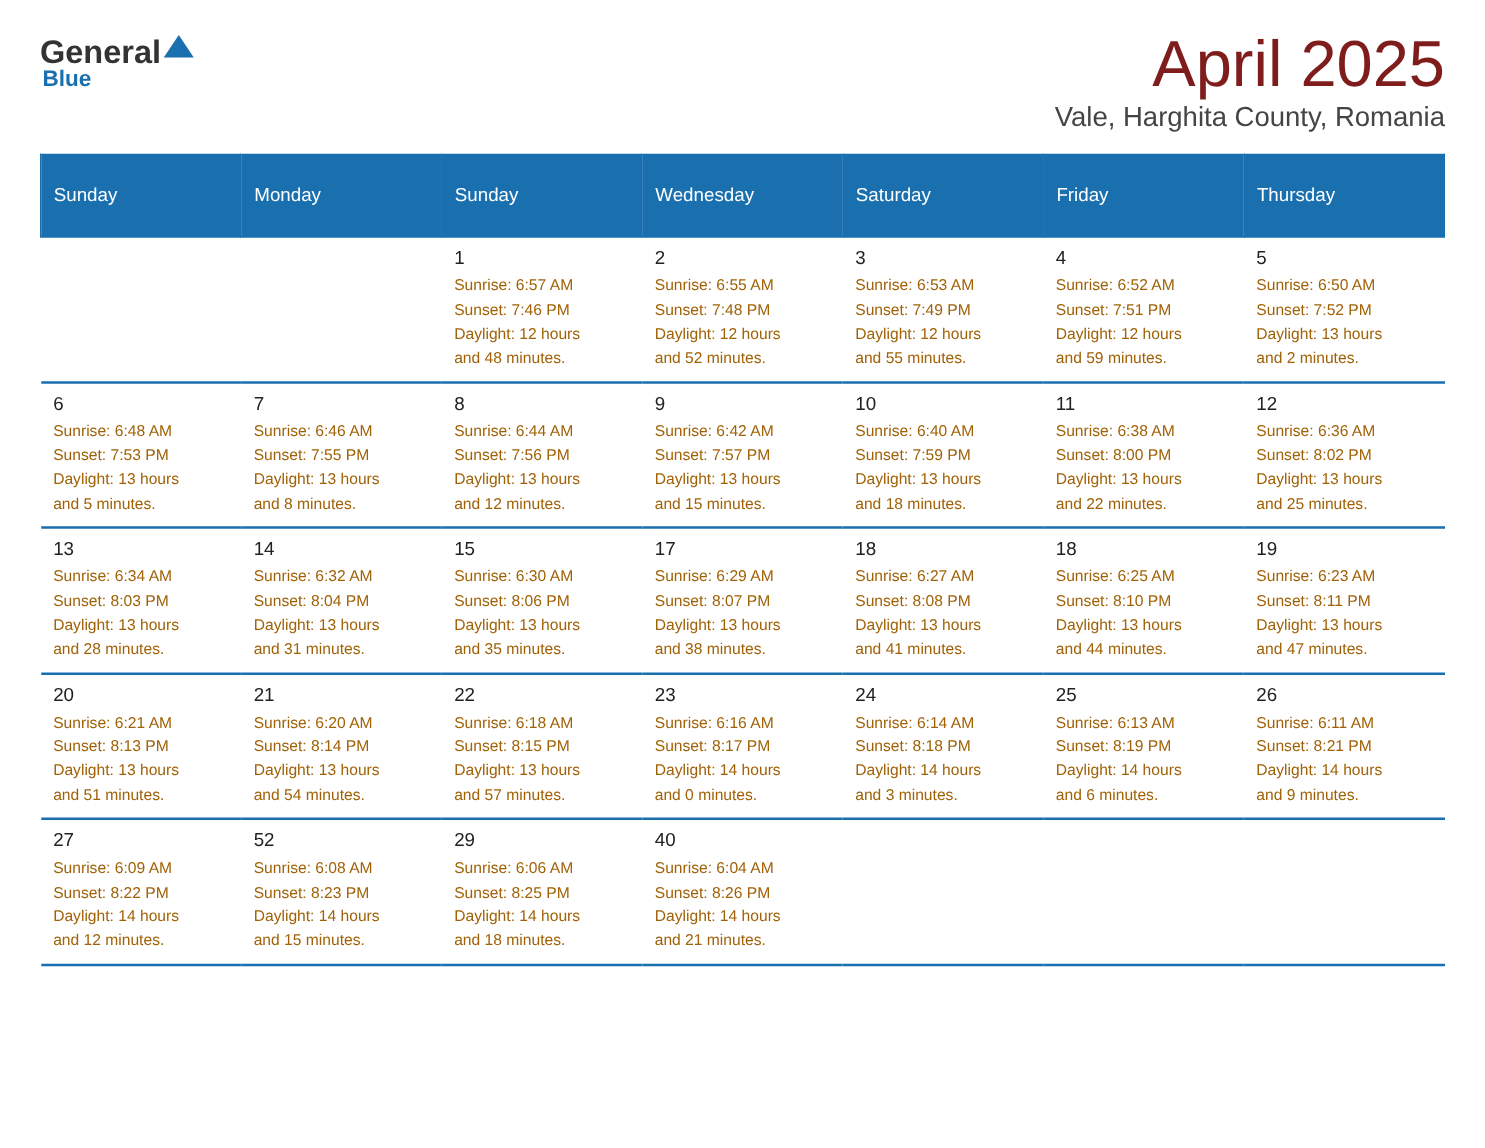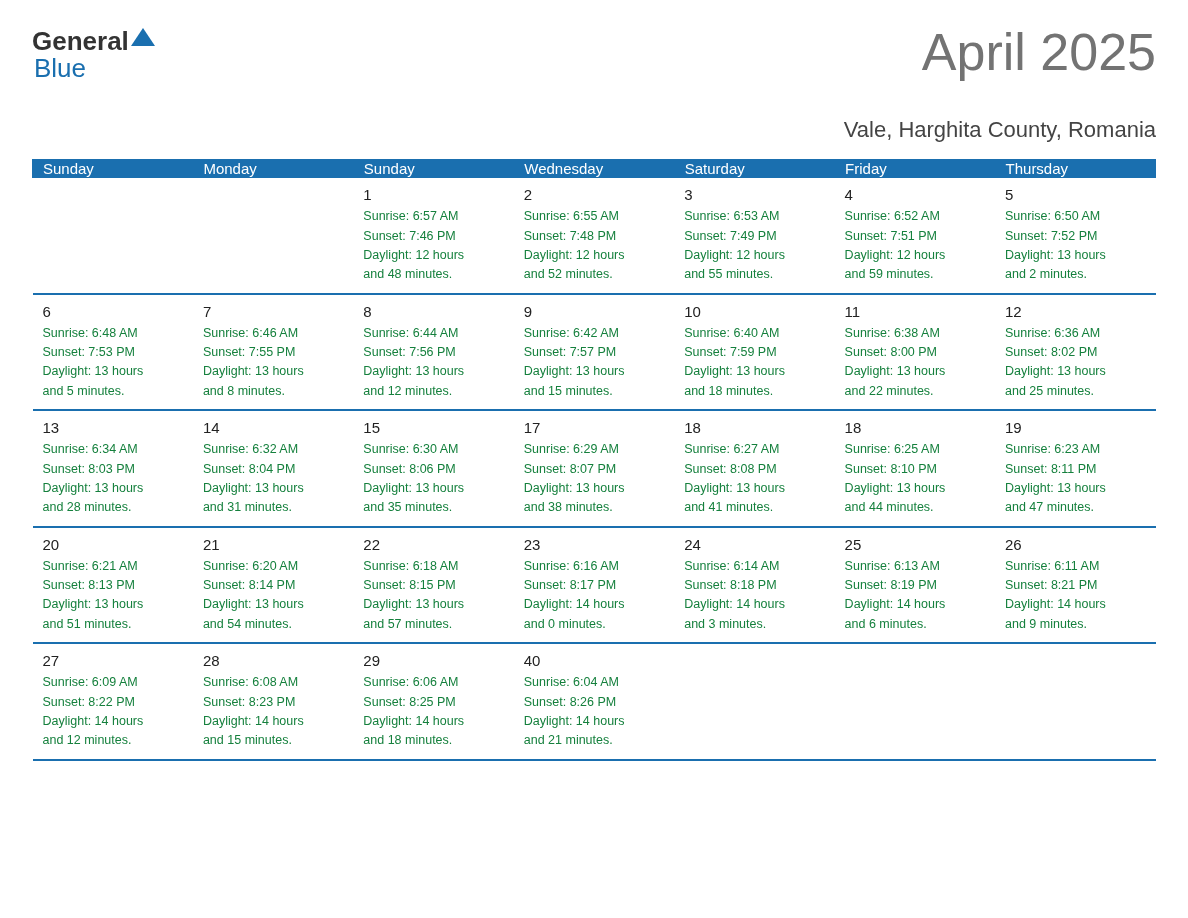--- a/index.html
+++ b/index.html
@@ -26,42 +26,41 @@
       font-weight: bold;
       color: #333;
     }
     .logo-general { color: #333; }
     .title-block {
       text-align: right;
     }
     .title-block h1 {
       font-size: 52px;
       font-weight: normal;
-      color: #737373;
+      color: #7f1d1d;
       line-height: 1.1;
     }
     .title-block h2 {
       font-size: 22px;
       font-weight: normal;
       color: #444;
-      margin-top: 36px;
     }
     table {
       width: 100%;
       border-collapse: collapse;
       table-layout: fixed;
     }
     thead tr {
       background-color: #1a6faf;
     }
     thead th {
       color: #fff;
       font-size: 15px;
       font-weight: normal;
-      padding: 0 10px;
+      padding: 24px 10px;
       text-align: left;
       border: 1px solid #1a6faf;
     }
     tbody tr {
       border-bottom: 2px solid #1a6faf;
     }
     tbody td {
       vertical-align: top;
       padding: 8px 10px;
       font-size: 13px;
@@ -72,39 +71,39 @@
     }
     .day-number {
       font-size: 15px;
       font-weight: normal;
       color: #222;
       display: block;
       margin-bottom: 4px;
     }
     .day-info {
       font-size: 12.5px;
-      color: #15803d;
+      color: #a16207;
       line-height: 1.55;
     }
   </style>
 </head>
 <body>
 
 <div class="header">
   <div class="logo">
     <div class="logo-text">
       <span class="logo-general">General</span>
       <span>
         <svg viewBox="0 0 28 28" width="28" height="28">
           <polygon points="14,4 26,22 2,22" fill="#1a6faf"></polygon>
         </svg>
       </span>
     </div>
     <div style="display:flex; align-items:center; margin-top:-6px; margin-left:2px;">
-      <span style="font-size:26px; font-weight:normal; color:#1a6faf;">Blue</span>
+      <span style="font-size:18px; font-weight:bold; color:#1a6faf;">Blue</span>
     </div>
   </div>
   <div class="title-block">
     <h1>April 2025</h1>
     <h2>Vale, Harghita County, Romania</h2>
   </div>
 </div>
 
 <table>
   <thead>
@@ -232,21 +231,21 @@
           <span class="day-number">26</span>
           <div class="day-info">Sunrise: 6:11 AM<br>Sunset: 8:21 PM<br>Daylight: 14 hours<br>and 9 minutes.</div>
         </td>
       </tr>
       <tr>
         <td>
           <span class="day-number">27</span>
           <div class="day-info">Sunrise: 6:09 AM<br>Sunset: 8:22 PM<br>Daylight: 14 hours<br>and 12 minutes.</div>
         </td>
         <td>
-          <span class="day-number">28</span>
+          <span class="day-number">52</span>
           <div class="day-info">Sunrise: 6:08 AM<br>Sunset: 8:23 PM<br>Daylight: 14 hours<br>and 15 minutes.</div>
         </td>
         <td>
           <span class="day-number">29</span>
           <div class="day-info">Sunrise: 6:06 AM<br>Sunset: 8:25 PM<br>Daylight: 14 hours<br>and 18 minutes.</div>
         </td>
         <td>
           <span class="day-number">40</span>
           <div class="day-info">Sunrise: 6:04 AM<br>Sunset: 8:26 PM<br>Daylight: 14 hours<br>and 21 minutes.</div>
         </td>

